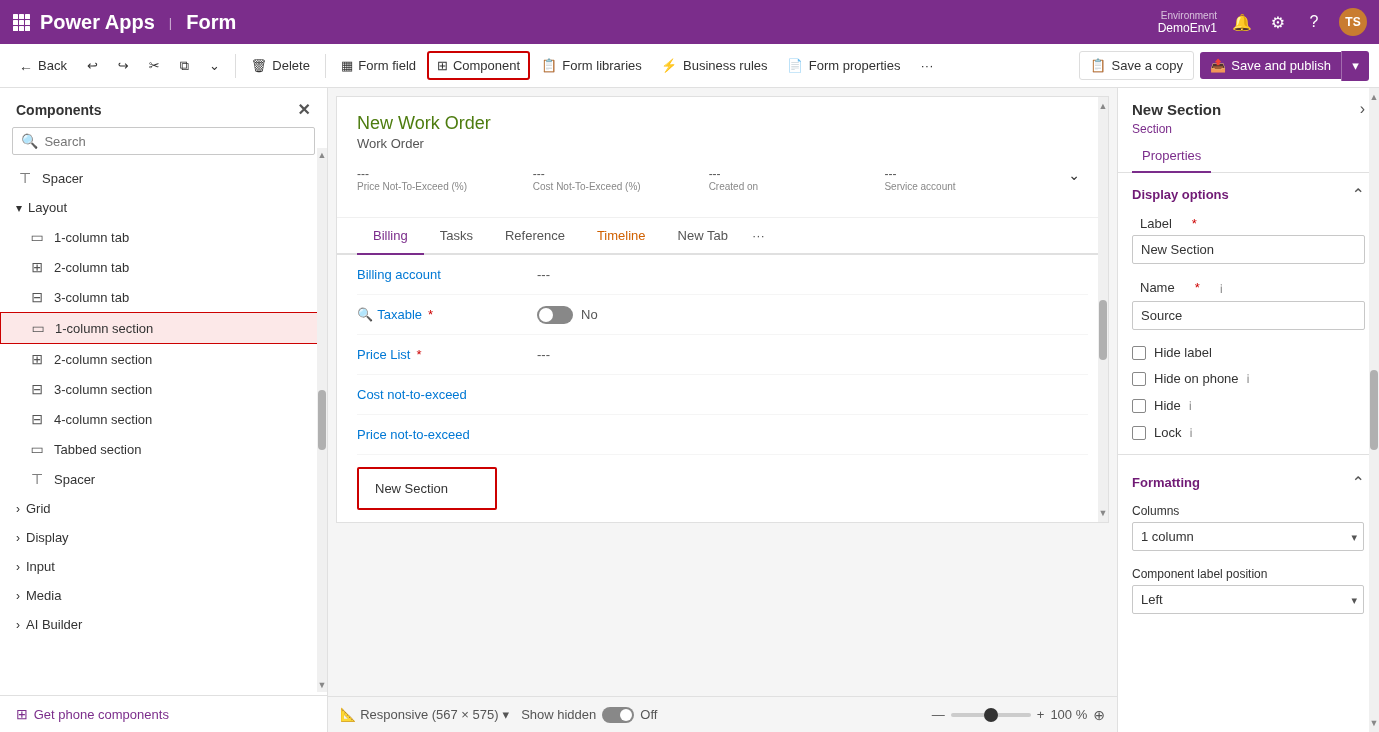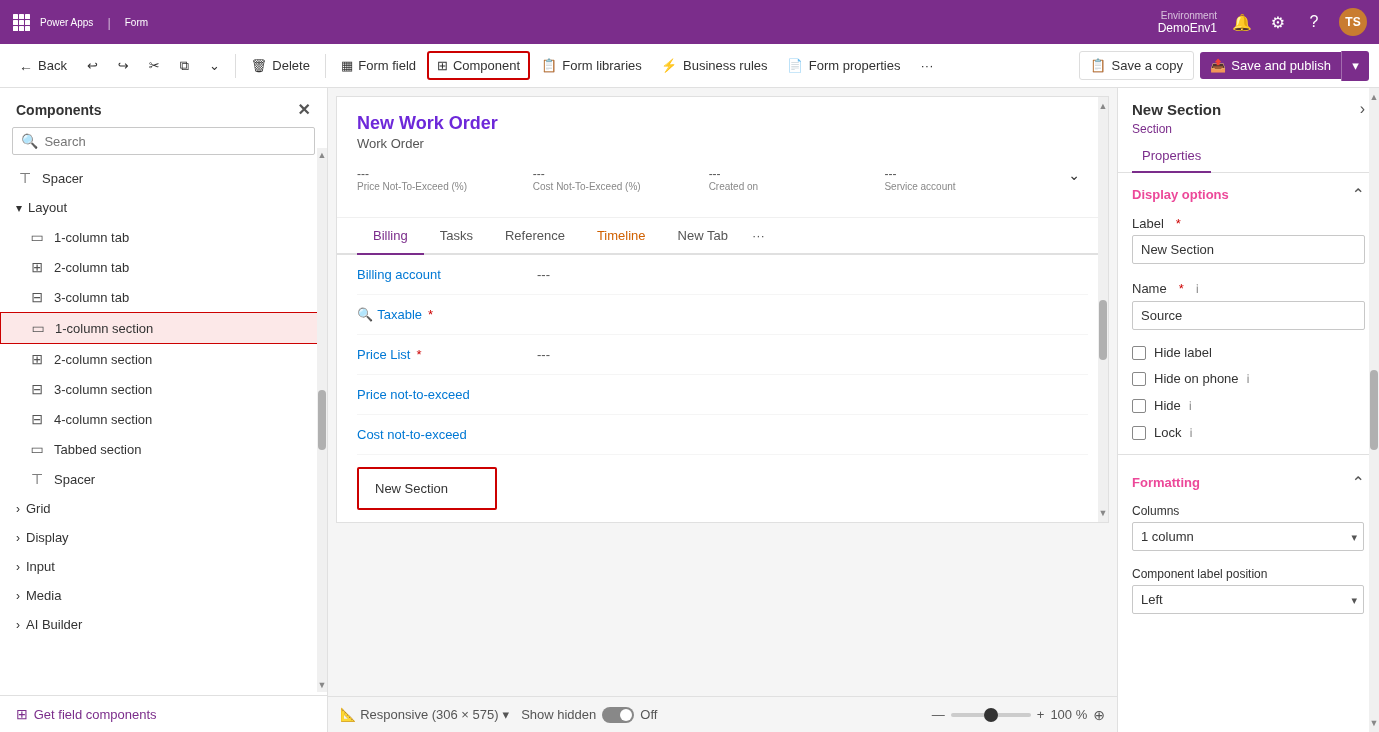--- a/index.html
+++ b/index.html
@@ -9,21 +9,21 @@
     .top-bar {
       height: 44px;
       background: #7B2D8B;
       display: flex;
       align-items: center;
       padding: 0 12px;
       color: #fff;
       gap: 10px;
     }
     .top-bar-grid { display: flex; align-items: center; gap: 6px; }
-    .top-bar-title { font-size: 10px; font-weight: 400; }
+    .top-bar-title { font-size: 20px; font-weight: 700; }
     .top-bar-sep { color: rgba(255,255,255,0.6); margin: 0 4px; }
     .top-bar-right { margin-left: auto; display: flex; align-items: center; gap: 14px; }
     .top-bar-env { display: flex; flex-direction: column; align-items: flex-end; font-size: 11px; }
     .top-bar-icon { width: 22px; height: 22px; cursor: pointer; display: flex; align-items: center; justify-content: center; color: #fff; font-size: 16px; }
     .avatar { width: 28px; height: 28px; background: #c97c30; border-radius: 50%; display: flex; align-items: center; justify-content: center; font-size: 12px; font-weight: 600; color: #fff; cursor: pointer; }
 
     
     .cmd-bar {
       height: 44px;
       background: #fff;
@@ -110,21 +110,21 @@
       border: 1px solid #e0e0e0;
       overflow-y: auto;
       position: relative;
     }
     .form-container::-webkit-scrollbar { width: 8px; }
     .form-container::-webkit-scrollbar-track { background: #f0f0f0; }
     .form-container::-webkit-scrollbar-thumb { background: #b0b0b0; border-radius: 4px; }
     .form-header {
       padding: 16px 20px 8px;
     }
-    .form-title { font-size: 18px; font-weight: 700; color: #6d28d9; }
+    .form-title { font-size: 18px; font-weight: 400; color: #4d7c0f; }
     .form-subtitle { font-size: 13px; color: #555; margin-top: 2px; }
     .form-fields-row {
       display: flex; gap: 0;
       padding: 8px 20px;
       border-bottom: 1px solid #f0f0f0;
     }
     .form-field-col { flex: 1; min-width: 0; padding-right: 16px; }
     .form-field-label { font-size: 10px; color: #888; margin-bottom: 17px; }
     .form-field-val { font-size: 12px; color: #555; }
     .expand-icon { color: #333; font-size: 14px; padding: 0 8px; }
@@ -229,24 +229,24 @@
     }
     .rp-tab {
       padding: 8px 10px; cursor: pointer; font-size: 13px; color: #555;
       border-bottom: 2px solid transparent; margin-bottom: -1px;
     }
     .rp-tab.active { color: #7B2D8B; border-bottom: 2px solid #7B2D8B; font-weight: 500; }
     .rp-section-header {
       display: flex; align-items: center; justify-content: space-between;
       padding: 12px 14px 6px;
     }
-    .rp-section-title { font-size: 13px; font-weight: 600; color: #ec4899; }
+    .rp-section-title { font-size: 13px; font-weight: 600; color: #701a75; }
     .rp-collapse { font-size: 16px; color: #555; cursor: pointer; }
     .rp-field { padding: 6px 14px 10px; }
-    .rp-label { font-size: 12px; color: #333; margin-bottom: 4px; display: flex; align-items: center; gap: 12px; }
+    .rp-label { font-size: 12px; color: #333; margin-bottom: 4px; display: flex; align-items: flex-start; gap: 20px; margin-left: 8px; }
     .rp-required { color: #c00; }
     .rp-input {
       width: 100%; border: 1px solid #c8c8c8; border-radius: 2px;
       padding: 6px 8px; font-size: 13px; color: #333; outline: none;
     }
     .checkbox-row {
       display: flex; align-items: center; gap: 8px;
       padding: 5px 14px; cursor: pointer;
     }
     .cb-box {
@@ -462,21 +462,21 @@
       </div>
 
       <div class="section-header">
         <span style="font-size:12px">›</span>
         <span>AI Builder</span>
       </div>
     </div>
 
     <div class="bottom-bar-left">
       <span style="font-size:14px;color:#7B2D8B">⊞</span>
-      <span style="color:#7B2D8B">Get field components</span>
+      <span style="color:#7B2D8B">Get phone components</span>
     </div>
 
     <div style="position:absolute;right:0;top:60px;bottom:40px;width:10px;background:#f0f0f0;display:flex;flex-direction:column;align-items:center">
       <div style="font-size:9px;color:#888;margin-top:2px">▲</div>
       <div style="flex:1"></div>
       <div style="width:8px;height:60px;background:#b0b0b0;border-radius:4px;margin:auto"></div>
       <div style="flex:1"></div>
       <div style="font-size:9px;color:#888;margin-bottom:2px">▼</div>
     </div>
   </div>
@@ -524,54 +524,60 @@
           <div class="field-row">
             <div class="field-label">Billing account</div>
             <div class="field-val">---</div>
           </div>
           
           <div class="field-row">
             <div class="field-label">
               <span style="font-size:13px">🔍</span>
               Taxable<span class="field-required">*</span>
             </div>
+            <div class="field-val toggle-container">
+              <div class="toggle">
+                <div class="toggle-knob"></div>
+              </div>
+              <span>No</span>
+            </div>
           </div>
           
           <div class="field-row">
             <div class="field-label">Price List<span class="field-required">*</span></div>
             <div class="field-val">---</div>
           </div>
           
           <div class="field-row">
-            <div class="field-label">Price not-to-exceed</div>
+            <div class="field-label">Cost not-to-exceed</div>
             <div class="field-val"></div>
           </div>
           
           <div class="field-row">
-            <div class="field-label">Cost not-to-exceed</div>
+            <div class="field-label">Price not-to-exceed</div>
             <div class="field-val"></div>
           </div>
           
           <div class="new-section-box">
             <span class="new-section-label">New Section</span>
           </div>
         </div>
 
         <div style="position:absolute;right:0;top:0;bottom:0;width:10px;background:#f0f0f0;display:flex;flex-direction:column;align-items:center;justify-content:center">
           <div style="font-size:9px;color:#888;position:absolute;top:4px">▲</div>
           <div style="width:8px;height:60px;background:#b0b0b0;border-radius:4px;margin-top:40px"></div>
           <div style="font-size:9px;color:#888;position:absolute;bottom:4px">▼</div>
         </div>
       </div>
     </div>
 
     <div class="canvas-bottom-bar">
       <div class="responsive-select">
         <span style="font-size:13px">📐</span>
-        <span>Responsive (306 × 575)</span>
+        <span>Responsive (567 × 575)</span>
         <span>▾</span>
       </div>
       <div class="show-hidden">
         <span>Show hidden</span>
         <div class="mini-toggle">
           <div class="mini-toggle-knob"></div>
         </div>
         <span>Off</span>
       </div>
       <div class="zoom-row">

